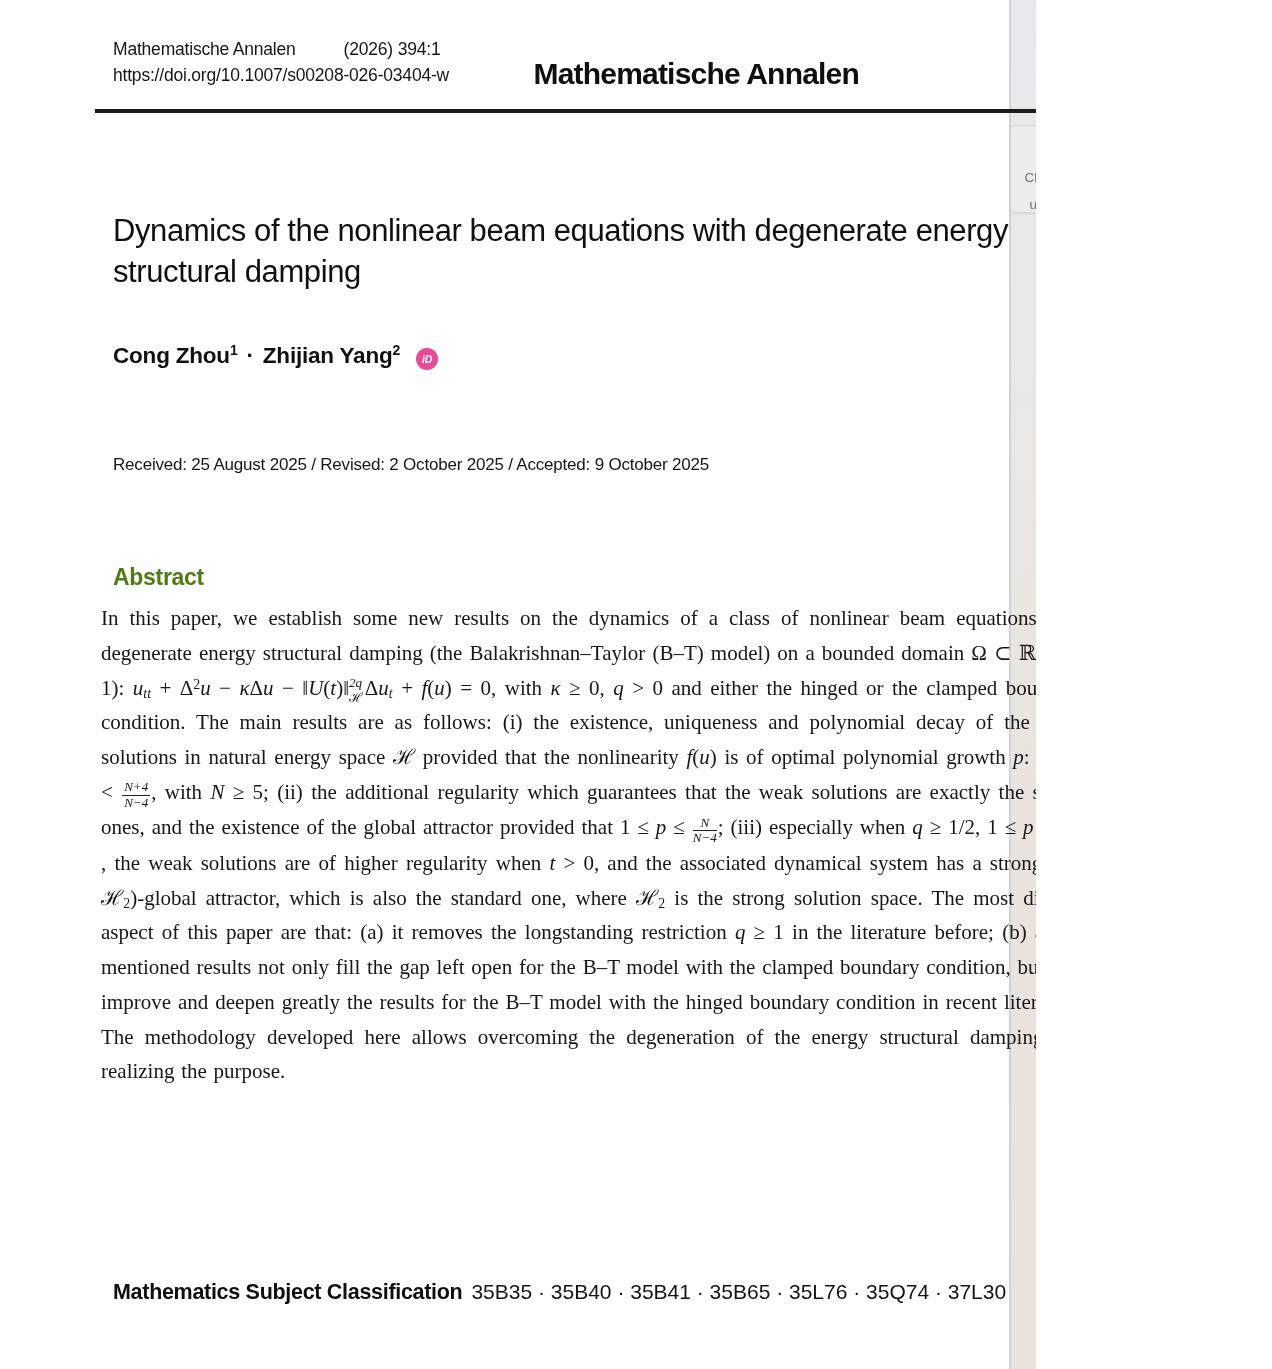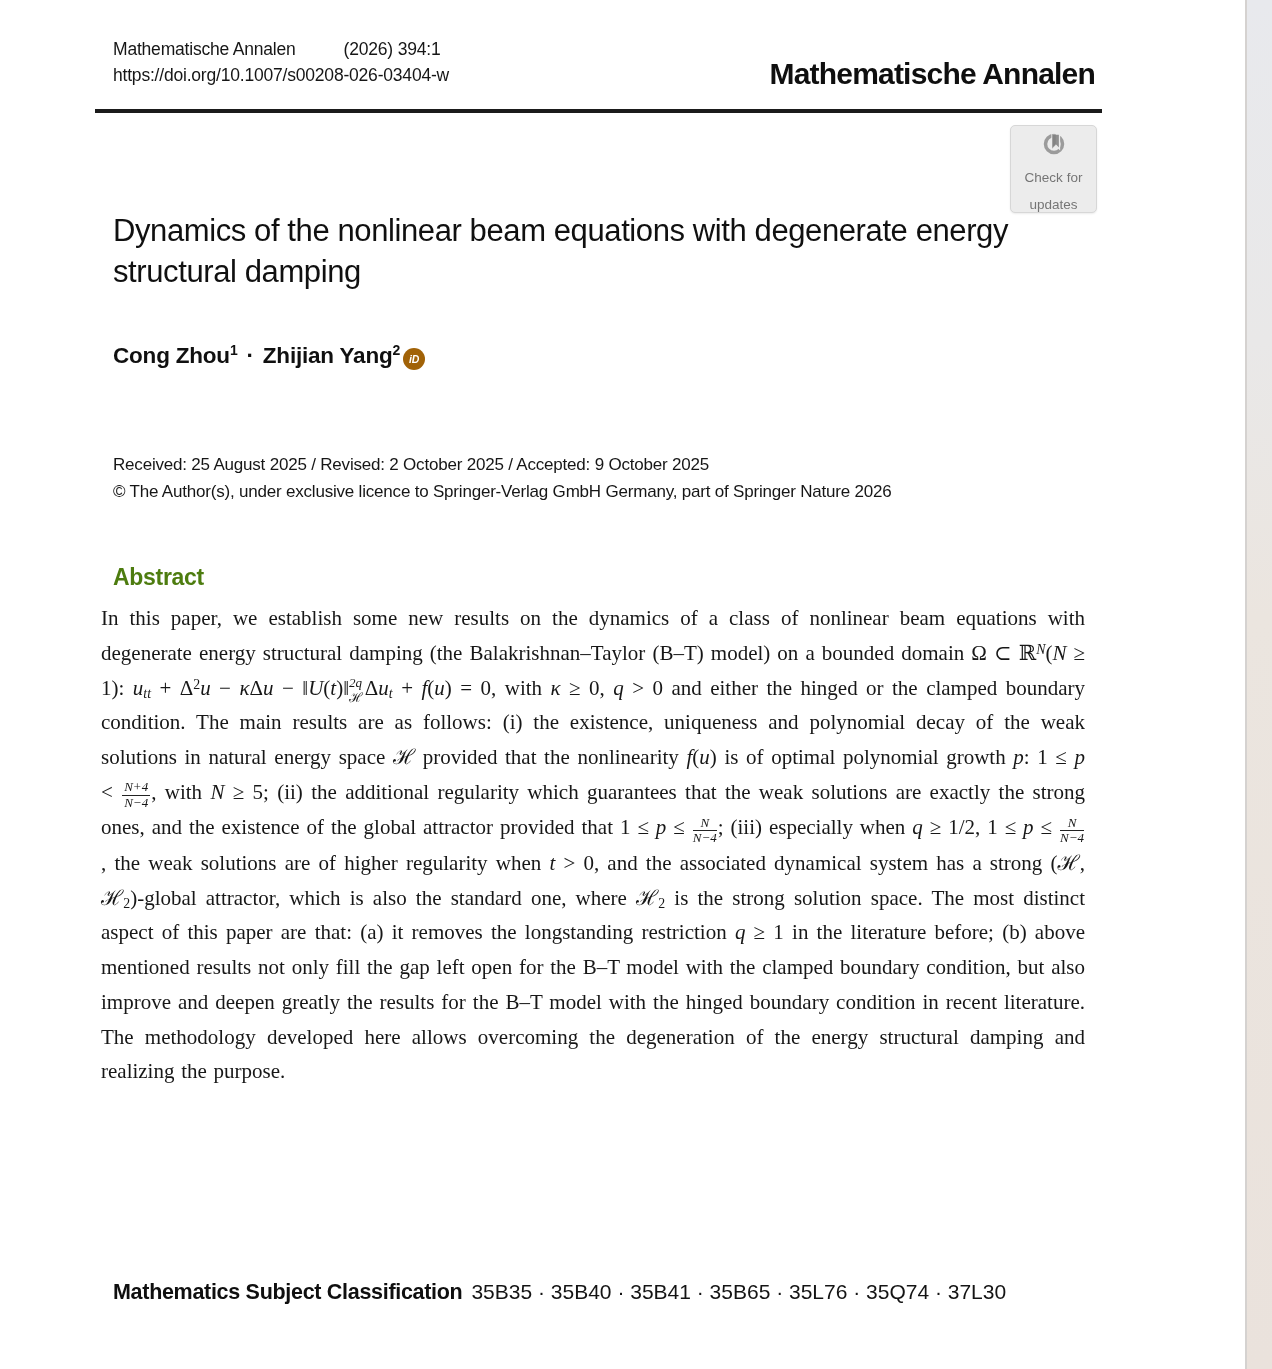--- a/index.html
+++ b/index.html
@@ -1,16 +1,16 @@
 <!DOCTYPE html>
 <html><head>
 <meta charset="utf-8">
 <style>
   html,body{margin:0;padding:0;background:#fff;}
-  #page{position:relative;width:1272px;height:1369px;background:#ffffff;overflow:hidden;
+  #page{position:relative;width:1036px;height:1369px;background:#ffffff;overflow:hidden;
         font-family:"Liberation Sans",sans-serif;color:#1a1a1a;}
 
   
   .edge-strip{position:absolute;top:0;right:0;width:25px;height:100%;
     background:linear-gradient(180deg,#e8e9ed 0%,#e9e8e8 25%,#ebe5df 45%,#eae2dc 100%);
     border-left:2px solid #d5d2d0;}
 
   
   .hdr-left{position:absolute;left:113px;top:36px;font-size:17.5px;line-height:26px;
     letter-spacing:-0.2px;color:#161616;}
@@ -30,22 +30,22 @@
   .badge-text span{display:block;margin-top:12px;}
 
   
   .title{position:absolute;left:113px;top:210px;width:900px;margin:0;font-size:31px;
     line-height:41px;font-weight:400;letter-spacing:-0.4px;color:#101010;}
   .authors{position:absolute;left:113px;top:343px;font-size:22.5px;font-weight:700;
     letter-spacing:-0.2px;color:#101010;display:flex;align-items:baseline;}
   .authors sup{font-size:14px;vertical-align:super;line-height:0;}
   .authors .sep{margin:0 9px;}
   .orcid{display:inline-flex;align-items:center;justify-content:center;width:22px;height:22px;
-    border-radius:50%;background:#a16207;color:#fff;font-size:10.5px;font-weight:700;
-    font-style:italic;margin-left:3px;align-self:center;position:relative;top:3px;cursor:pointer;}
+    border-radius:50%;background:#ec4899;color:#fff;font-size:10.5px;font-weight:700;
+    font-style:italic;margin-left:16px;align-self:center;position:relative;top:3px;cursor:pointer;}
 
   
   .meta{position:absolute;left:113px;top:451px;font-size:17px;line-height:27px;
     letter-spacing:-0.2px;color:#161616;}
 
   
   .abstract-h{position:absolute;left:113px;top:564px;margin:0;font-size:23px;font-weight:700;
     letter-spacing:-0.3px;color:#4d7c0f;}
   .abstract-p{position:absolute;left:101px;top:601px;width:984px;margin:0;
     font-family:"Liberation Serif","DejaVu Serif",serif;font-size:21px;line-height:34.8px;
@@ -103,21 +103,20 @@
 
   <div class="authors">
     <span><span>Cong Zhou</span><sup>1</sup></span>
     <span class="sep">·</span>
     <span><span>Zhijian Yang</span><sup>2</sup></span>
     <span class="orcid">iD</span>
   </div>
 
   <div class="meta">
     <div>Received: 25 August 2025 / Revised: 2 October 2025 / Accepted: 9 October 2025</div>
-    <div>© The Author(s), under exclusive licence to Springer-Verlag GmbH Germany, part of Springer Nature 2026</div>
   </div>
 
   <h2 class="abstract-h">Abstract</h2>
   <p class="abstract-p"><span>In this paper, we establish some new results on the dynamics of a class of nonlinear beam equations with degenerate energy structural damping (the Balakrishnan–Taylor (B–T) model) on a bounded domain Ω ⊂ ℝ</span><span class="seg-sup seg-i">N</span><span>(</span><span class="seg-i">N</span><span> ≥ 1): </span><span class="seg-i">u</span><span class="seg-sub seg-i">tt</span><span> + Δ</span><span class="seg-sup">2</span><span class="seg-i">u</span><span> − </span><span class="seg-i">κ</span><span>Δ</span><span class="seg-i">u</span><span> − ‖</span><span class="seg-i">U</span><span>(</span><span class="seg-i">t</span><span>)‖</span><span class="stack"><span class="st-sup">2q</span><span class="st-sub">ℋ</span></span><span>Δ</span><span class="seg-i">u</span><span class="seg-sub seg-i">t</span><span> + </span><span class="seg-i">f</span><span>(</span><span class="seg-i">u</span><span>) = 0, with </span><span class="seg-i">κ</span><span> ≥ 0, </span><span class="seg-i">q</span><span> &gt; 0 and either the hinged or the clamped boundary condition. The main results are as follows: (i) the existence, uniqueness and polynomial decay of the weak solutions in natural energy space ℋ provided that the nonlinearity </span><span class="seg-i">f</span><span>(</span><span class="seg-i">u</span><span>) is of optimal polynomial growth </span><span class="seg-i">p</span><span>: 1 ≤ </span><span class="seg-i">p</span><span> &lt; </span><span class="frac"><span class="num">N+4</span><span class="den">N−4</span></span><span>, with </span><span class="seg-i">N</span><span> ≥ 5; (ii) the additional regularity which guarantees that the weak solutions are exactly the strong ones, and the existence of the global attractor provided that 1 ≤ </span><span class="seg-i">p</span><span> ≤ </span><span class="frac"><span class="num">N</span><span class="den">N−4</span></span><span>; (iii) especially when </span><span class="seg-i">q</span><span> ≥ 1/2, 1 ≤ </span><span class="seg-i">p</span><span> ≤ </span><span class="frac"><span class="num">N</span><span class="den">N−4</span></span><span>, the weak solutions are of higher regularity when </span><span class="seg-i">t</span><span> &gt; 0, and the associated dynamical system has a strong (ℋ, ℋ</span><span class="seg-sub">2</span><span>)-global attractor, which is also the standard one, where ℋ</span><span class="seg-sub">2</span><span> is the strong solution space. The most distinct aspect of this paper are that: (a) it removes the longstanding restriction </span><span class="seg-i">q</span><span> ≥ 1 in the literature before; (b) above mentioned results not only fill the gap left open for the B–T model with the clamped boundary condition, but also improve and deepen greatly the results for the B–T model with the hinged boundary condition in recent literature. The methodology developed here allows overcoming the degeneration of the energy structural damping and realizing the purpose.</span></p>
 
   <div class="msc">
     <span class="msc-label">Mathematics Subject Classification</span><span class="msc-codes">35B35 · 35B40 · 35B41 · 35B65 · 35L76 · 35Q74 · 37L30</span>
   </div>
 
 </div>

